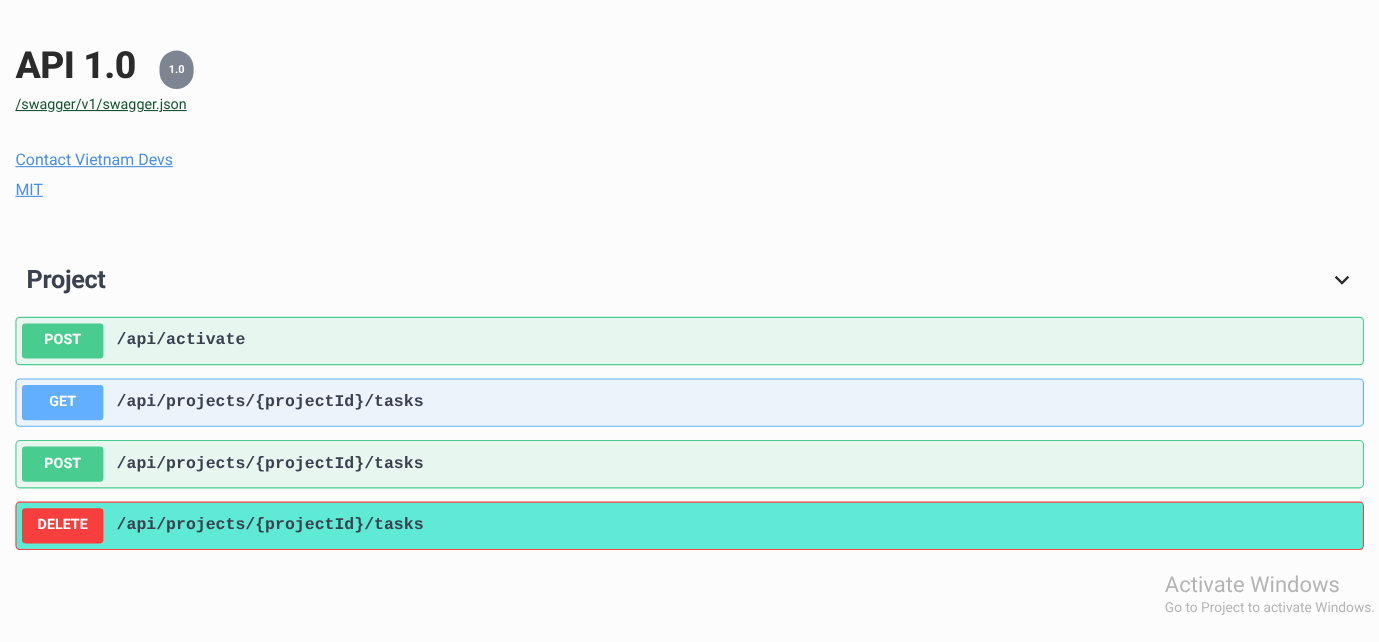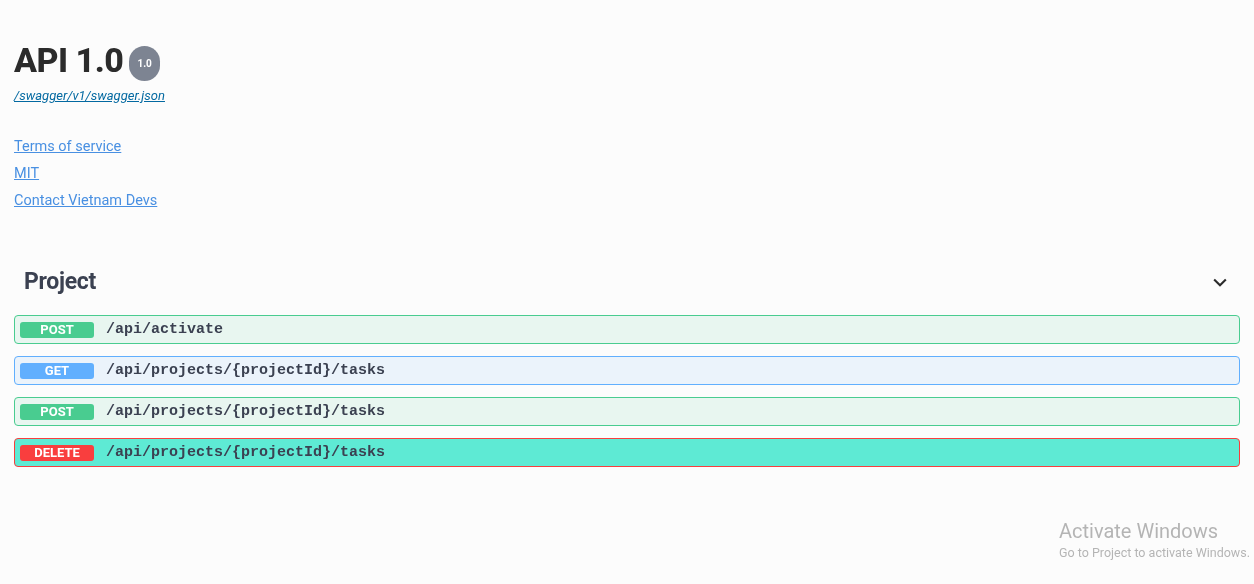--- a/index.html
+++ b/index.html
@@ -10,21 +10,21 @@
       height: 584px;
       overflow: hidden;
       position: relative;
     }
     .header {
       padding: 40px 14px 0 14px;
     }
     .title-row {
       display: flex;
       align-items: flex-start;
-      gap: 6px;
+      gap: 22px;
     }
     h1 {
       font-size: 34px;
       font-weight: 800;
       color: #2b2b2b;
       letter-spacing: -0.5px;
     }
     .version-badge {
       background: #7d8492;
       color: #fff;
@@ -32,23 +32,22 @@
       font-weight: 700;
       border-radius: 20px;
       padding: 12px 8px;
       position: relative;
       top: 6px;
     }
     .spec-link {
       display: inline-block;
       margin-top: 8px;
       font-size: 13px;
-      color: #0369a1;
+      color: #14532d;
       text-decoration: underline;
-      font-style: italic;
     }
     .description {
       margin-top: 34px;
       font-size: 14.5px;
       color: #2b2b2b;
     }
     .links {
       margin-top: 30px;
     }
     .links a {
@@ -109,21 +108,21 @@
     .endpoint.delete {
       background: #5eead4;
       border-color: #f93e3e;
     }
     .method-badge {
       color: #fff;
       font-weight: 700;
       font-size: 13px;
       border-radius: 3px;
       width: 74px;
-      height: 16px;
+      height: 32px;
       display: flex;
       align-items: center;
       justify-content: center;
       flex-shrink: 0;
     }
     .method-badge.post { background: #49cc90; }
     .method-badge.get { background: #61affe; }
     .method-badge.delete { background: #f93e3e; }
     .endpoint-path {
       font-family: "SFMono-Regular", Consolas, "Liberation Mono", Menlo, monospace;
@@ -153,23 +152,22 @@
 </head>
 <body>
 
 <div class="header">
   <div class="title-row">
     <h1>API 1.0</h1>
     <span class="version-badge">1.0</span>
   </div>
   <a href="#" class="spec-link">/swagger/v1/swagger.json</a>
   <div class="links">
-    <a href="#">Terms of service</a>
+    <a href="#">Contact Vietnam Devs</a>
     <a href="#">MIT</a>
-    <a href="#">Contact Vietnam Devs</a>
   </div>
 </div>
 
 <div class="section-container">
   <div class="section-header">
     <span class="section-title">Project</span>
     <span class="chevron">
       <svg viewBox="0 0 24 24" width="20" height="20">
           <polyline points="5 9 12 16 19 9"></polyline>
         </svg>

